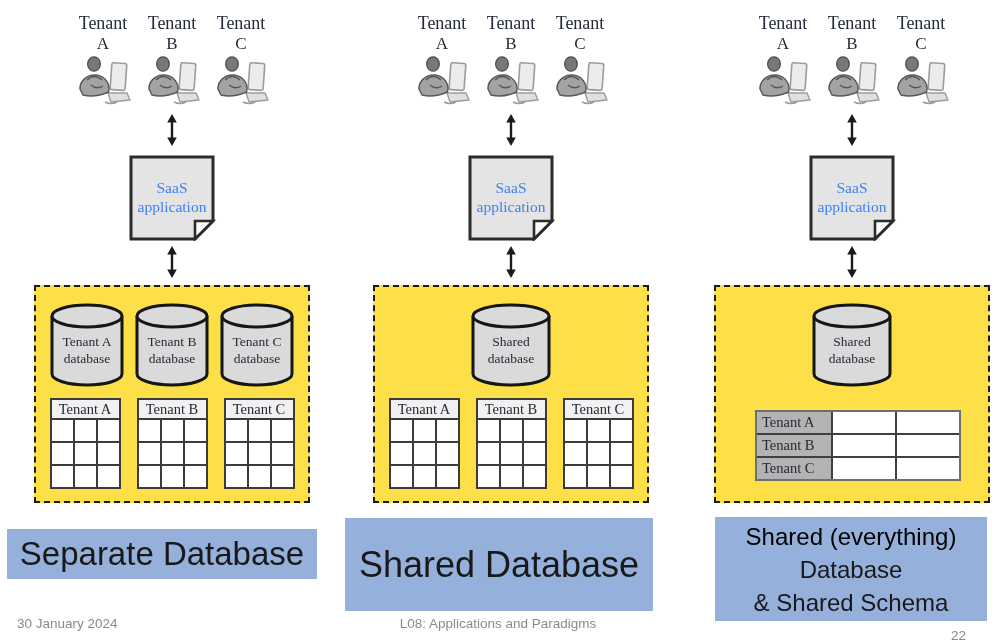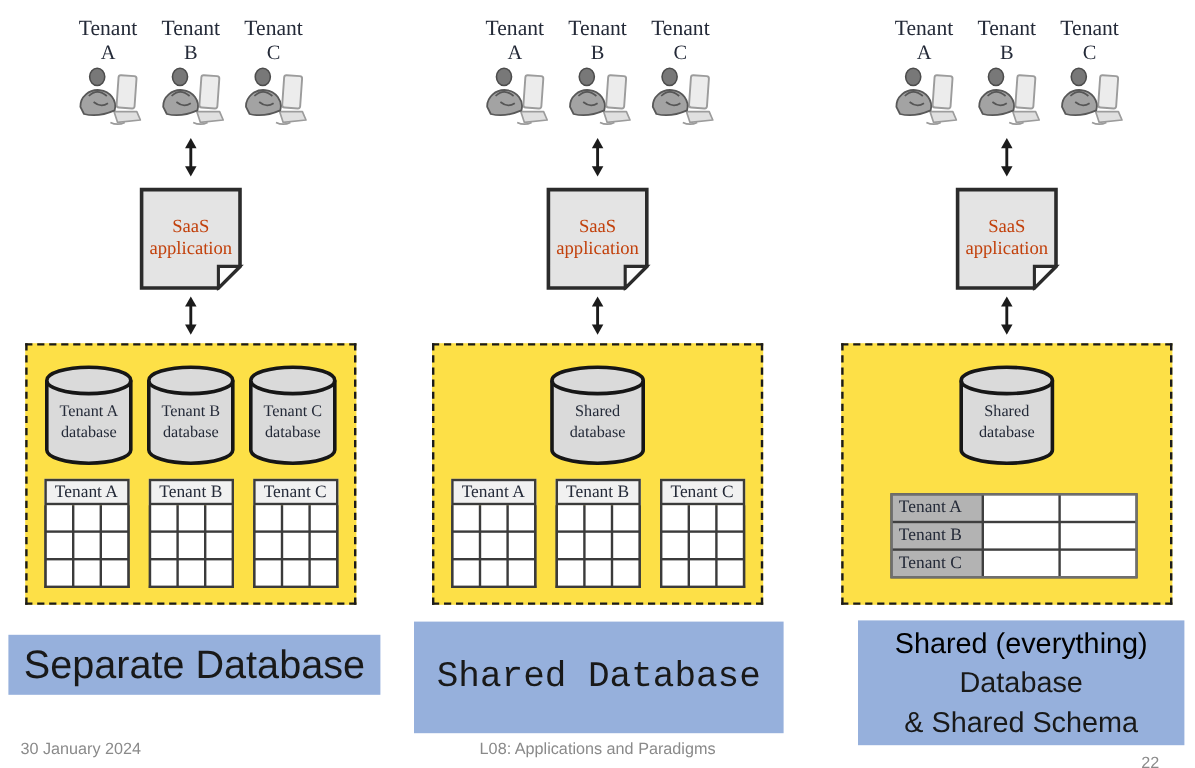--- a/index.html
+++ b/index.html
@@ -1,36 +1,36 @@
 <!DOCTYPE html>
 <html><head>
 <meta charset="utf-8">
 <style>
   html,body{margin:0;padding:0;background:#fff;}
   .slide{position:relative;width:996px;height:640px;background:#ffffff;overflow:hidden;
          font-family:"Liberation Serif", serif;color:#242a38;}
 
-  .col{position:absolute;top:0;width:332px;height:640px;}
+  .col{position:absolute;top:0;width:332px;height:640px;padding-left:13px;}
   .c1{left:0;} .c2{left:332px;} .c3{left:664px;}
   .stack{display:flex;flex-direction:column;align-items:center;width:100%;}
   .c1 .stack{transform:translateX(-7px);}
   .c3 .stack{transform:translateX(9px);}
 
   .tenant-row{display:flex;margin-top:13px;}
   .tenant{width:69px;display:flex;flex-direction:column;align-items:center;}
   .t-word{font-size:18px;line-height:21px;}
   .t-letter{font-size:17px;line-height:19px;}
   .user-icon{margin-top:2px;}
 
   .arrow{margin-top:2px;height:34px;line-height:0;}
   .arrow2{margin-top:4px;height:34px;line-height:0;}
 
   .saas-box{position:relative;width:90px;height:88px;margin-top:6px;}
   .saas-text{position:absolute;left:0;right:0;top:25px;text-align:center;
-             font-size:15.5px;line-height:19px;color:#c2410c;}
+             font-size:15.5px;line-height:19px;color:#3b82f6;}
 
   .dashed-box{box-sizing:border-box;width:276px;height:218px;border:2.5px dashed #1b1b1b;
               margin-top:6px;background:#fde047;}
   .cyl-row{display:flex;justify-content:center;gap:7px;margin-top:15px;}
   .cylinder{position:relative;line-height:0;}
   .cyl-text{position:absolute;left:0;right:0;top:31px;text-align:center;
             font-size:13.5px;line-height:17px;color:#242a38;}
 
   .table-row{display:flex;justify-content:center;gap:16px;margin-top:8px;}
   .mini-table{width:71px;}
@@ -43,21 +43,21 @@
   .shared-table{box-sizing:border-box;width:206px;margin:20px auto 0 auto;transform:translateX(6px);
                 border:2.5px solid #6f6f6f;background:#3f3f3f;display:grid;
                 grid-template-columns:74px 1fr 1fr;grid-auto-rows:21px;gap:2px;}
   .st-label{background:#b3b3b3;font-size:14.5px;display:flex;align-items:center;padding-left:5px;color:#242a38;}
   .st-cell{background:#ffffff;}
 
   .banner{position:absolute;background:#96B0DC;color:#191919;text-align:center;
           font-family:"Liberation Sans", sans-serif;
           display:flex;flex-direction:column;justify-content:center;}
   .c1 .banner{left:7px;width:310px;top:529px;height:50px;font-size:33px;line-height:50px;}
-  .c2 .banner{left:13px;width:308px;top:518px;height:93px;font-size:30px;line-height:44px;font-family:Liberation Mono, monospace;}
+  .c2 .banner{left:13px;width:308px;top:518px;height:93px;font-size:36px;line-height:44px;}
   .c3 .banner{left:51px;width:272px;top:517px;height:104px;font-size:24px;line-height:33px;}
   .banner .red{color:#000000;}
 
   .footer{position:absolute;left:0;right:0;top:616px;height:24px;
           font-family:"Liberation Sans", sans-serif;font-size:13.5px;color:#8a8a8a;}
   .f-date{position:absolute;left:17px;top:0;}
   .f-course{position:absolute;left:0;right:0;top:0;text-align:center;}
   .f-page{position:absolute;right:30px;top:12px;}
 </style>
 </head>

